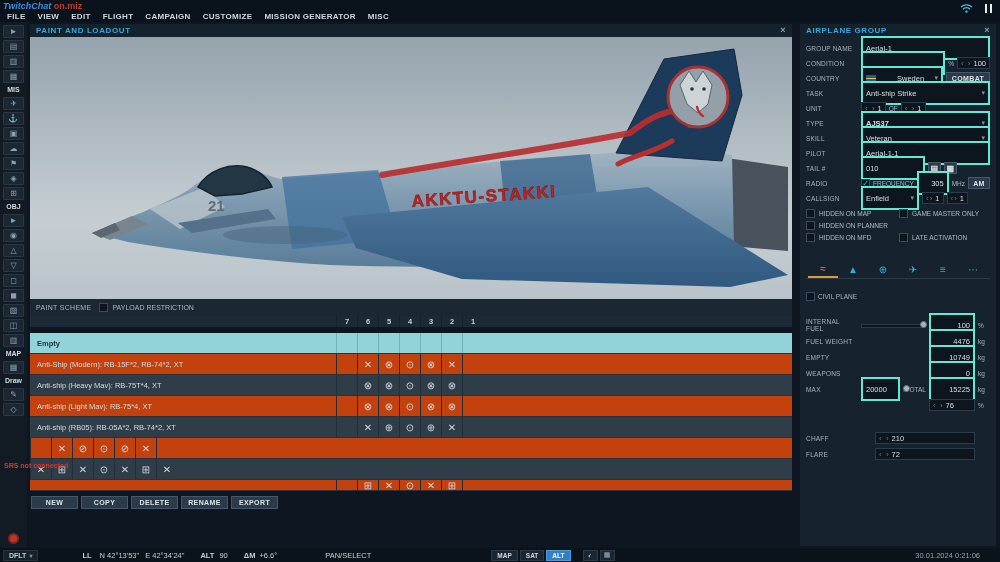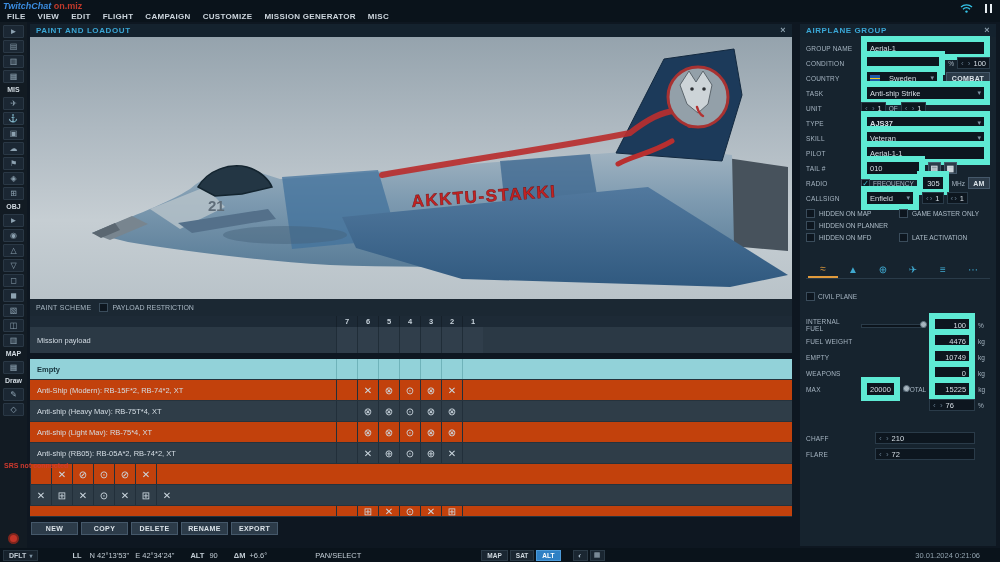--- a/index.html
+++ b/index.html
@@ -74,21 +74,21 @@
   .lo-cell:last-of-type { border-right:1px solid #222f3a; }
 
   .list-buttons { margin-top:5px; display:flex; gap:3px; padding-left:1px; }
   .list-buttons .btn { width:47px; height:13px; }
 
   
   .rpanel { position:absolute; left:800px; top:24px; width:196px; height:522px; background:#16232e; }
   .fields { padding:5px 6px 0 6px; display:flex; flex-direction:column; gap:3px; }
   .frow { display:flex; align-items:center; gap:3px; height:12px; }
   .flabel { width:52px; flex:none; font-size:6.5px; color:#a5b4c1; letter-spacing:.2px; }
-  .fi { background:#0d161f; border:6px solid #5eead4; height:24px; display:flex; align-items:center;
+  .fi { background:#0d161f; border:2px solid #5eead4; height:24px; display:flex; align-items:center;
         padding:0 3px; font-size:7.5px; color:#d6dee5; }
   .fi.grow { flex:1; }
   .unit { font-size:6.5px; color:#a5b4c1; }
   .stepper { background:#0d161f; border:1px solid #2a3b49; height:12px; display:flex; align-items:center;
              gap:2px; padding:0 3px; font-size:7.5px; color:#d6dee5; }
   .arrows { color:#64798b; font-size:8px; letter-spacing:1px; }
   .flag-se { width:10px; height:7px; flex:none;
              background:linear-gradient(180deg,#1f5aa8 38%,#f2c51d 38%,#f2c51d 62%,#1f5aa8 62%); }
   .combat-btn { width:44px; height:12px; flex:none; }
   .am-btn { width:22px; height:12px; flex:none; }
@@ -262,31 +262,20 @@
       <span class="pl-col">7</span>
       <span class="pl-col">6</span>
       <span class="pl-col">5</span>
       <span class="pl-col">4</span>
       <span class="pl-col">3</span>
       <span class="pl-col">2</span>
       <span class="pl-col">1</span>
       <span class="pl-fill"></span>
     </div>
 
-    <div class="mp-row">
-      <span class="mp-label">Mission payload</span>
-      <span class="mp-cell"></span>
-      <span class="mp-cell"></span>
-      <span class="mp-cell"></span>
-      <span class="mp-cell"></span>
-      <span class="mp-cell"></span>
-      <span class="mp-cell"></span>
-      <span class="mp-cell"></span>
-      <span class="pl-fill"></span>
-    </div>
 
     <div class="lo-rows">
 
         <div class="lo-row selected">
           <span class="lo-label">Empty</span>
           <span class="lo-cell"></span>
           <span class="lo-cell"></span>
           <span class="lo-cell"></span>
           <span class="lo-cell"></span>
           <span class="lo-cell"></span>
@@ -407,21 +396,21 @@
         <span class="stepper">
           <span class="arrows">‹ ›</span>
           <span>100</span>
         </span>
       </div>
 
       <div class="frow">
         <span class="flabel">COUNTRY</span>
         <span class="fi grow">
           <span class="flag-se"></span>
-          <span style="margin-left:9px;">Sweden</span>
+          <span style="margin-left:21px;">Sweden</span>
           <span class="caret">▾</span>
         </span>
         <span class="btn combat-btn">COMBAT</span>
       </div>
 
       <div class="frow">
         <span class="flabel">TASK</span>
         <span class="fi grow">
           <span>Anti-ship Strike</span>
           <span class="caret">▾</span>
@@ -602,21 +591,21 @@
     </div>
   </div>
 
   <div class="srs-warning">SRS not connected</div>
 
   <div class="statusbar">
     <span class="dflt-box">
       <span>DFLT</span>
       <span style="color:#7d92a2;font-size:6px;">▾</span>
     </span>
-    <span class="sb-text" style="margin-left:34px;font-weight:bold;">LL</span>
+    <span class="sb-text" style="margin-left:44px;font-weight:bold;">LL</span>
     <span class="sb-text" style="margin-left:8px;">N 42°13'53"</span>
     <span class="sb-text" style="margin-left:6px;">E 42°34'24"</span>
     <span class="sb-text" style="margin-left:16px;font-weight:bold;">ALT</span>
     <span class="sb-text" style="margin-left:5px;">90</span>
     <span class="sb-text" style="margin-left:16px;font-weight:bold;">ΔM</span>
     <span class="sb-text" style="margin-left:4px;text-align:right;">+6.6°</span>
     <span class="sb-text" style="margin-left:48px;">PAN/SELECT</span>
     <span style="margin-left:120px;display:flex;gap:2px;align-items:center;">
       <span class="mode-btn">MAP</span>
       <span class="mode-btn">SAT</span>

